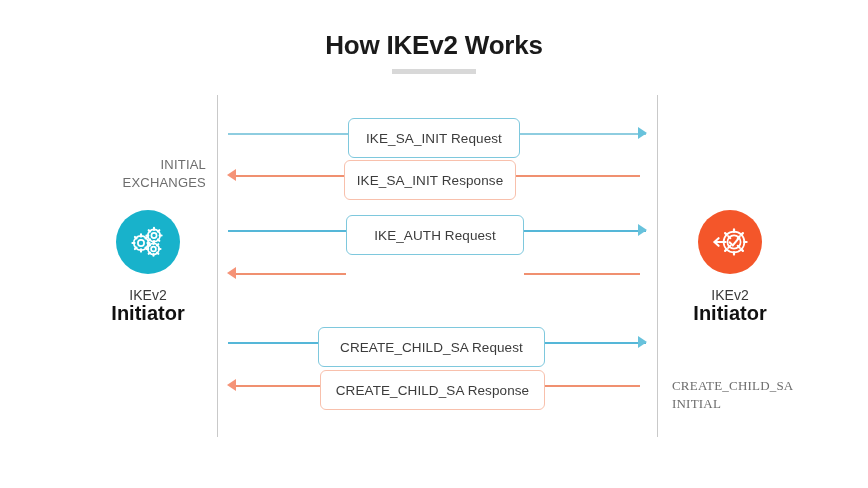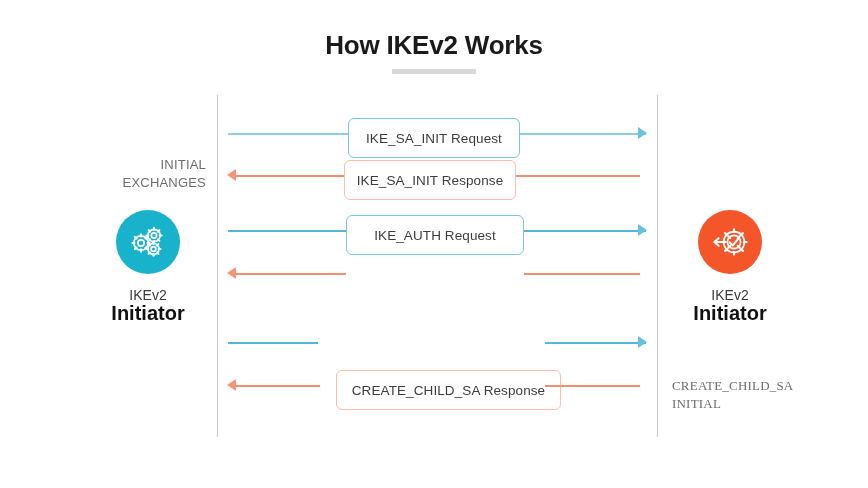--- a/index.html
+++ b/index.html
@@ -200,24 +200,25 @@
   </div>
 
   <div class="msg res strong" style="left:0;top:258px;width:868px;">
     <div class="line" style="left:236px;width:110px;"></div>
     <div class="head" style="left:227px;"></div>
     <div class="line" style="left:524px;width:116px;"></div>
   </div>
 
   <div class="msg req strong" style="left:0;top:327px;width:868px;">
     <div class="line" style="left:228px;width:90px;"></div>
+    <div class="box" style="left:318px;width:227px;">CREATE_CHILD_SA Request</div>
     <div class="line" style="left:545px;width:101px;"></div>
     <div class="head" style="left:638px;"></div>
   </div>
 
   <div class="msg res strong" style="left:0;top:370px;width:868px;">
     <div class="line" style="left:236px;width:84px;"></div>
     <div class="head" style="left:227px;"></div>
-    <div class="box" style="left:320px;width:225px;margin-left:16px;">CREATE_CHILD_SA Response</div>
+    <div class="box" style="left:320px;width:225px;">CREATE_CHILD_SA Response</div>
     <div class="line" style="left:545px;width:95px;"></div>
   </div>
 
 </div>
 
 </body></html>

